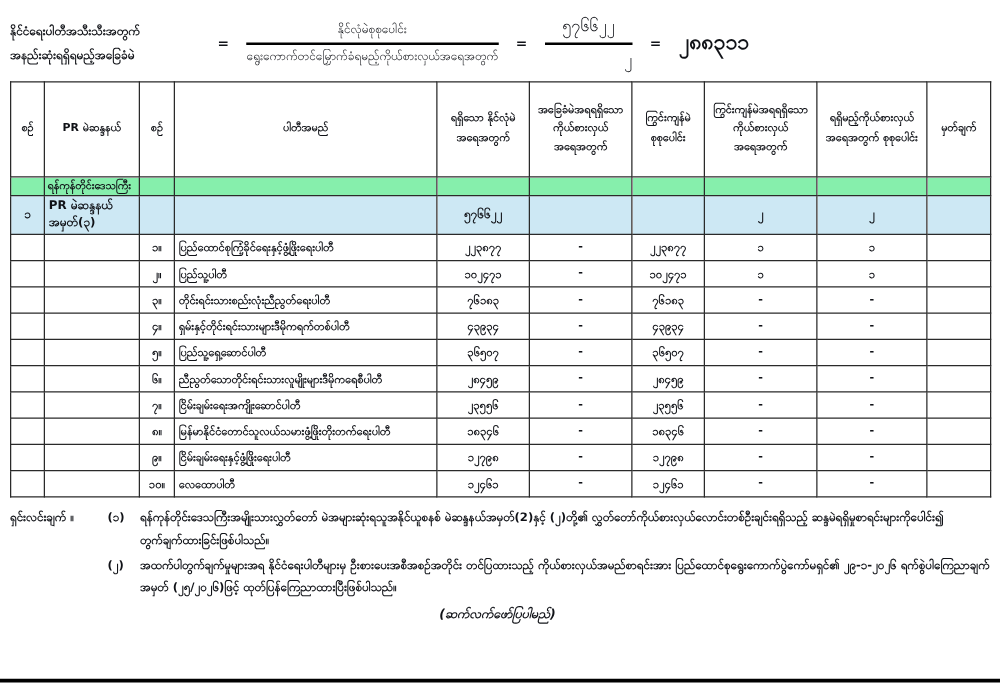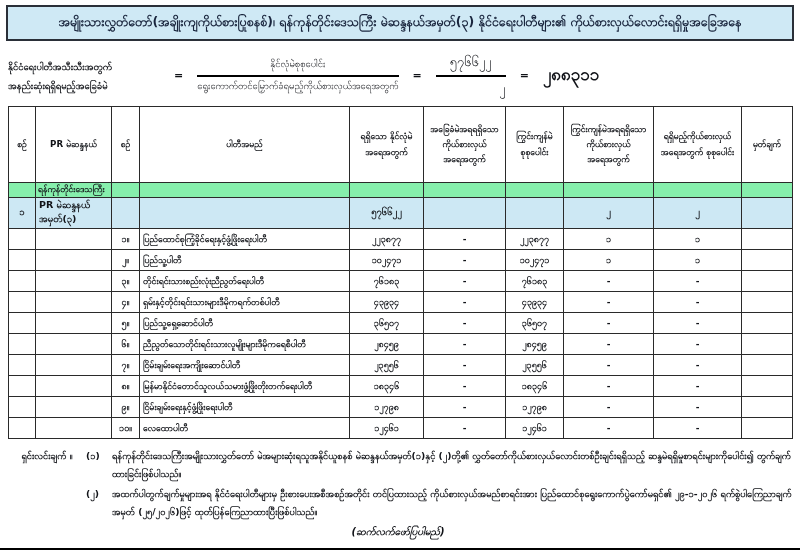--- a/index.html
+++ b/index.html
@@ -80,42 +80,41 @@
   tr.summary-row td { background: #cde8f4; font-weight: bold; font-size: 9.5px; }
   tr.data-row { height: 21px; }
   .c { text-align: center; }
   td.party { text-align: left; font-size: 8.8px; font-weight: bold; white-space: nowrap; }
   td.numcell { text-align: center; font-weight: bold; font-size: 9px; }
   td.seqcell { text-align: center; font-weight: bold; font-size: 9px; }
 
   
   .footnotes { padding: 8px 8px 0 8px; font-size: 9.3px; font-weight: bold; }
   .fn-row { display: flex; line-height: 1.95; margin-bottom: 2px; }
-  .fn-heading { width: 78px; flex: none; text-align: center; }
+  .fn-heading { width: 78px; flex: none; }
   .fn-num { width: 26px; flex: none; }
   .fn-text { flex: 1; }
   .fn-continued {
     text-align: center;
     font-style: italic;
     font-weight: bold;
     font-size: 10px;
     padding: 1px 4px 0 0;
   }
   .bottom-rule {
     position: absolute;
     left: 0; right: 0; bottom: 4px;
     border-top: 3px solid #000;
   }
 </style>
 </head>
 <body>
 
 <div class="page">
 
-  <div class="title-bar">အမျိုးသားလွှတ်တော်(အချိုးကျကိုယ်စားပြုစနစ်)၊ ရန်ကုန်တိုင်းဒေသကြီး မဲဆန္ဒနယ်အမှတ်(၃) နိုင်ငံရေးပါတီများ၏ ကိုယ်စားလှယ်လောင်းရရှိမှုအခြေအနေ</div>
 
   <div class="formula">
     <div class="formula-lhs">
       <div>နိုင်ငံရေးပါတီအသီးသီးအတွက်</div>
       <div>အနည်းဆုံးရရှိရမည့်အခြေခံမဲ</div>
     </div>
     <div class="eq">=</div>
     <div class="frac frac1">
       <div class="fnum">နိုင်လုံမဲစုစုပေါင်း</div>
       <div class="fden">ရွေးကောက်တင်မြှောက်ခံရမည့်ကိုယ်စားလှယ်အရေအတွက်</div>
@@ -303,21 +302,21 @@
       <td class="numcell">-</td>
       <td></td>
     </tr>
       </tbody>
   </table>
 
   <div class="footnotes">
     <div class="fn-row">
       <span class="fn-heading">ရှင်းလင်းချက် ။</span>
       <span class="fn-num">(၁)</span>
-      <span class="fn-text">ရန်ကုန်တိုင်းဒေသကြီးအမျိုးသားလွှတ်တော် မဲအများဆုံးရသူအနိုင်ယူစနစ် မဲဆန္ဒနယ်အမှတ်(၁)နှင့် (၂)တို့၏ လွှတ်တော်ကိုယ်စားလှယ်လောင်းတစ်ဦးချင်းရရှိသည့် ဆန္ဒမဲရရှိမှုစာရင်းများကိုပေါင်း၍ တွက်ချက်ထားခြင်းဖြစ်ပါသည်။</span>
+      <span class="fn-text">ရန်ကုန်တိုင်းဒေသကြီးအမျိုးသားလွှတ်တော် မဲအများဆုံးရသူအနိုင်ယူစနစ် မဲဆန္ဒနယ်အမှတ်(2)နှင့် (၂)တို့၏ လွှတ်တော်ကိုယ်စားလှယ်လောင်းတစ်ဦးချင်းရရှိသည့် ဆန္ဒမဲရရှိမှုစာရင်းများကိုပေါင်း၍ တွက်ချက်ထားခြင်းဖြစ်ပါသည်။</span>
     </div>
     <div class="fn-row">
       <span class="fn-heading"></span>
       <span class="fn-num">(၂)</span>
       <span class="fn-text">အထက်ပါတွက်ချက်မှုများအရ နိုင်ငံရေးပါတီများမှ ဦးစားပေးအစီအစဉ်အတိုင်း တင်ပြထားသည့် ကိုယ်စားလှယ်အမည်စာရင်းအား ပြည်ထောင်စုရွေးကောက်ပွဲကော်မရှင်၏ ၂၉-၁-၂၀၂၆ ရက်စွဲပါကြေညာချက်အမှတ် (၂၅/၂၀၂၆)ဖြင့် ထုတ်ပြန်ကြေညာထားပြီးဖြစ်ပါသည်။</span>
     </div>
     <div class="fn-continued">(ဆက်လက်ဖော်ပြပါမည်)</div>
   </div>
 
   <div class="bottom-rule"></div>

